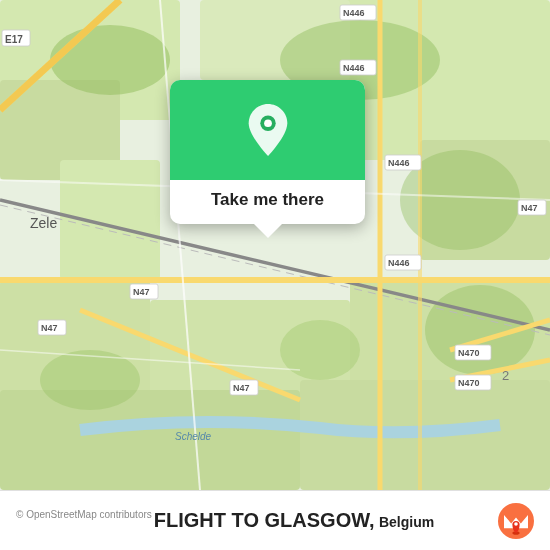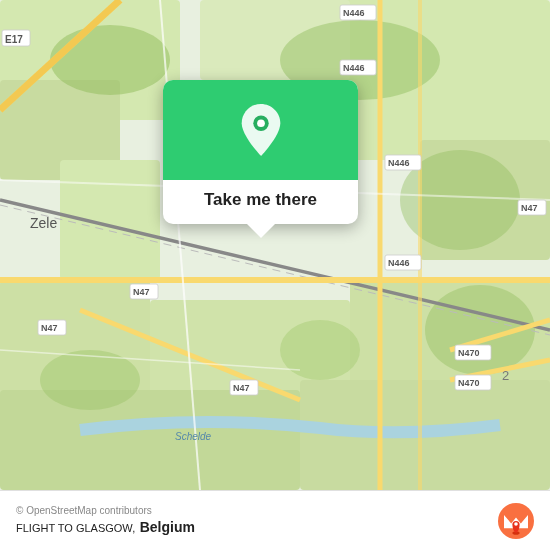--- a/index.html
+++ b/index.html
@@ -17,21 +17,21 @@
       height: 490px;
       position: relative;
       overflow: hidden;
       background-color: #e8f0e0;
     }
 
     
     #popup {
       position: absolute;
       top: 80px;
-      left: 163px;
+      left: 170px;
       width: 195px;
       background: white;
       border-radius: 10px;
       box-shadow: 0 4px 15px rgba(0,0,0,0.3);
       overflow: visible;
       z-index: 10;
     }
 
     #popup-icon-area {
       background: #2ecc71;
@@ -82,32 +82,32 @@
       align-items: center;
       justify-content: space-between;
       padding: 0 16px;
       position: absolute;
       bottom: 0;
       left: 0;
     }
 
     #bottom-left {
       display: flex;
-      flex-direction: column;
+      flex-direction: row;
       gap: 2px;
     }
 
     #copyright-text {
       font-size: 10px;
       color: #888;
     }
 
     #location-title {
-      font-size: 11px;
-      font-weight: normal;
+      font-size: 20px;
+      font-weight: bold;
       color: #222;
     }
 
     #moovit-logo {
       display: flex;
       align-items: center;
       gap: 4px;
     }
 
     .moovit-m {

